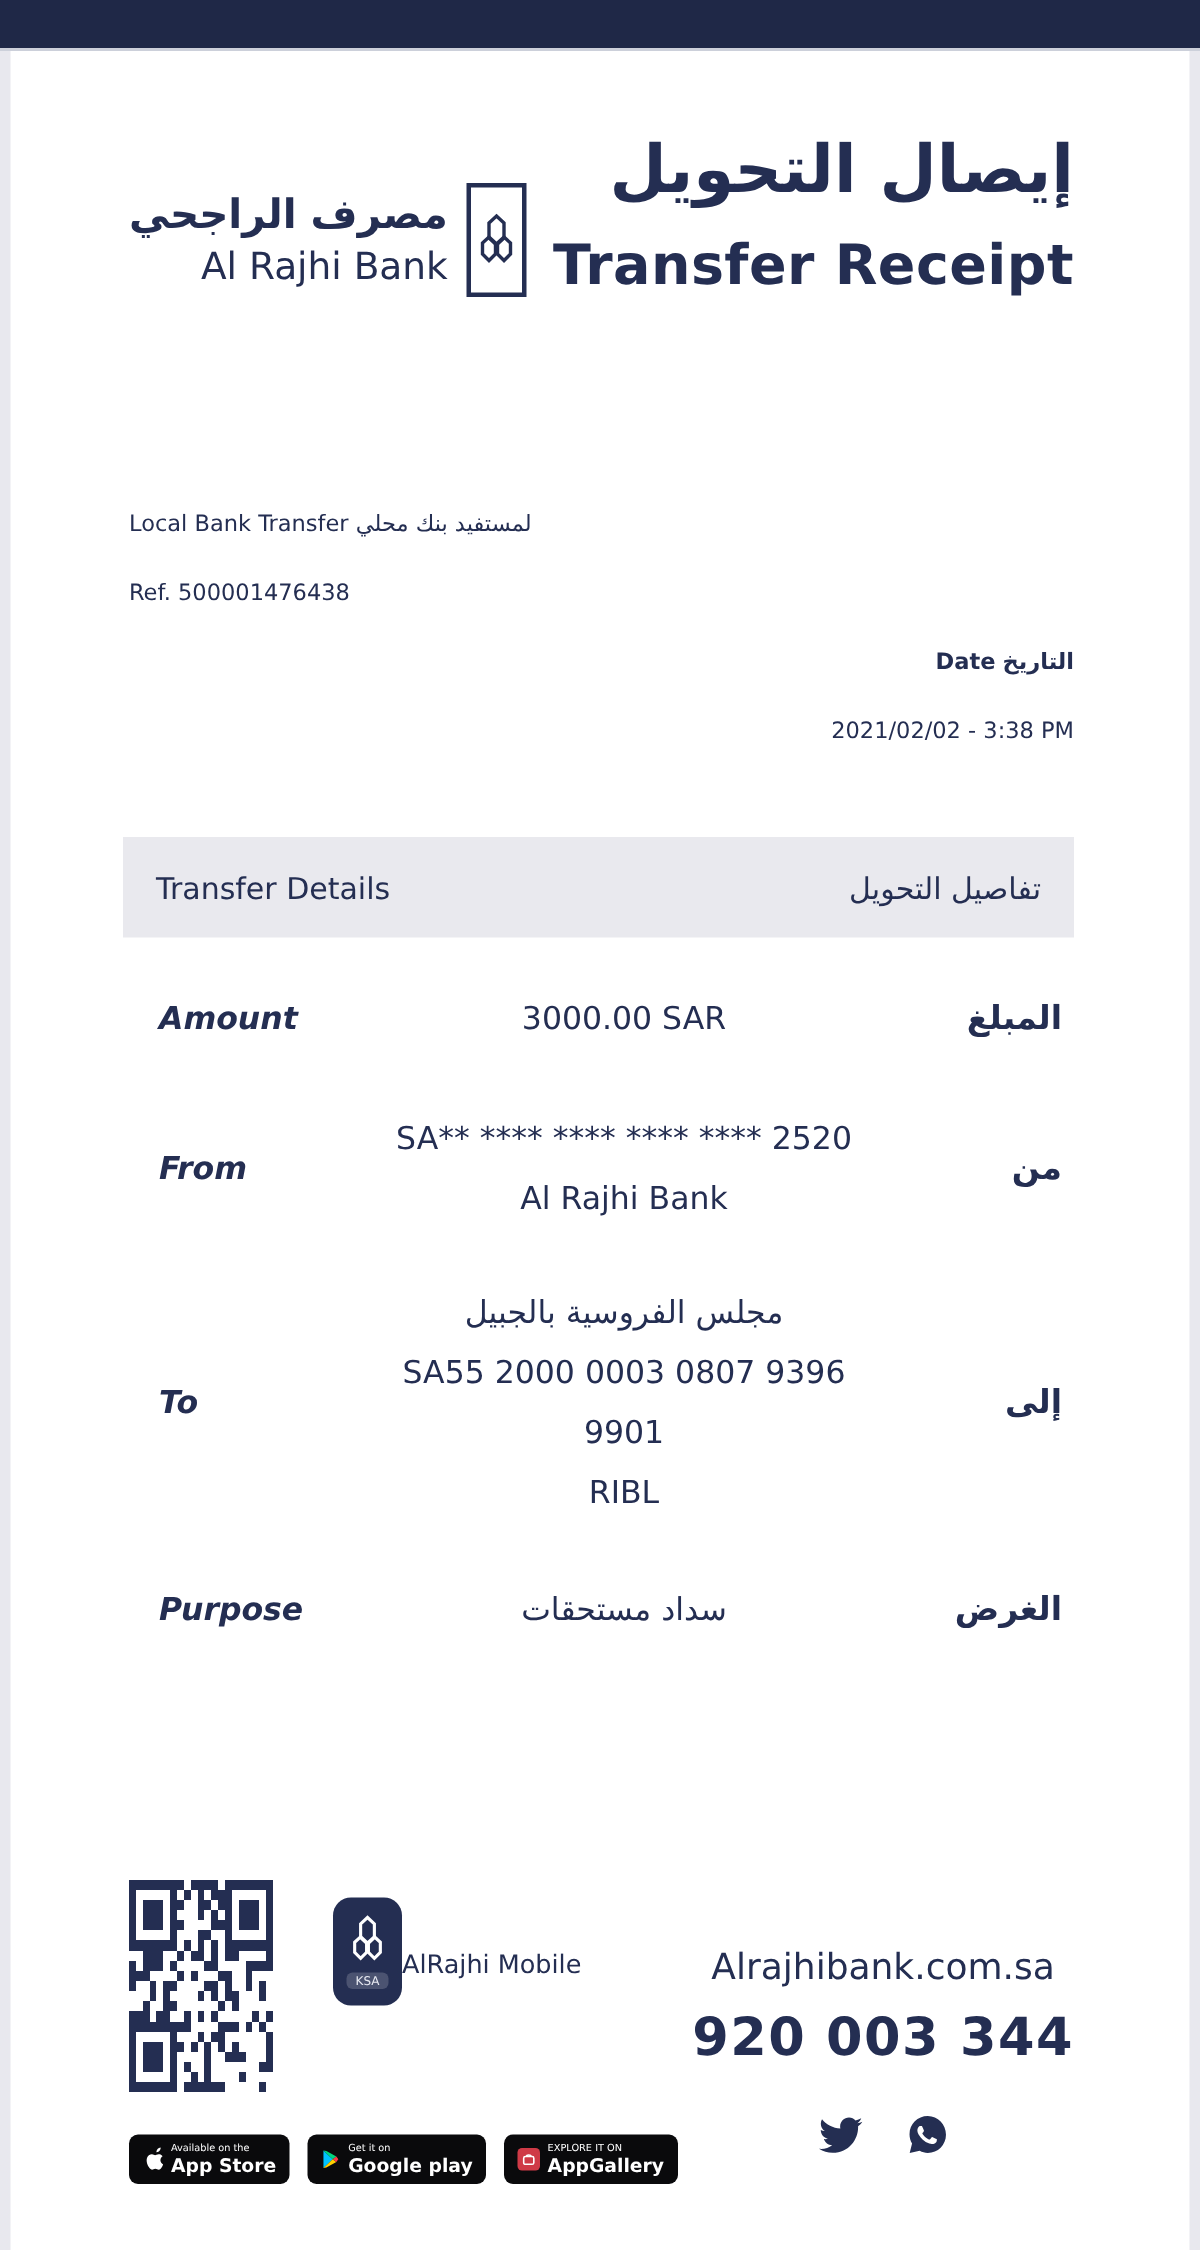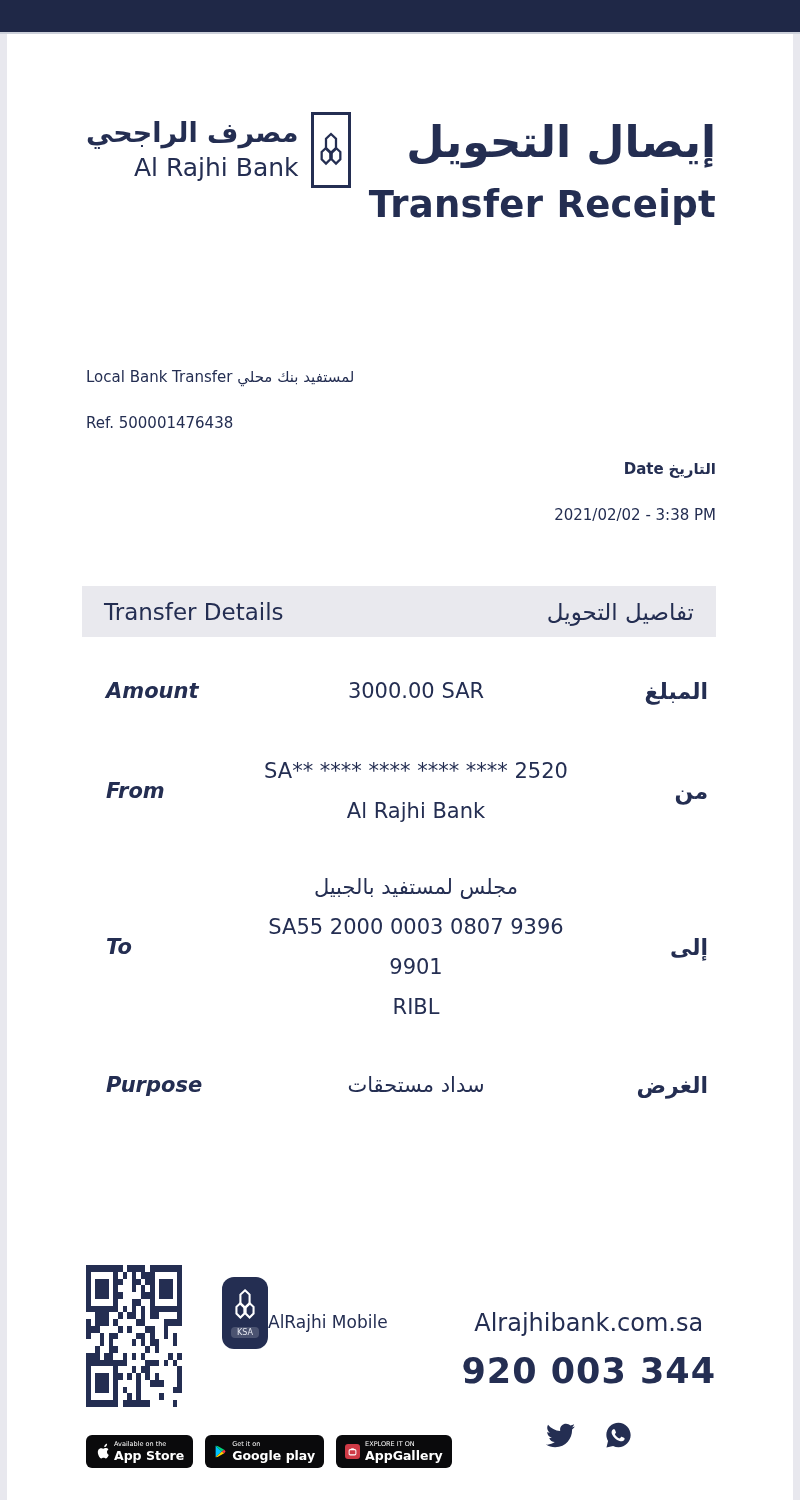--- a/index.html
+++ b/index.html
@@ -7,39 +7,39 @@
     width:800px;height:1500px;position:relative;background:#ffffff;
     font-family:"DejaVu Sans", sans-serif;color:#242e52;overflow:hidden;
   }
   .edge{position:absolute;top:0;bottom:0;width:7px;background:#e8e8ee;z-index:1;}
   .edge.left{left:0}.edge.right{right:0}
   .topbar{position:absolute;top:0;left:0;right:0;height:32px;background:#1f2847;
     border-bottom:2px solid #ccd0da;z-index:3;}
   .content{position:absolute;top:32px;left:86px;right:84px;z-index:2;}
 
   
-  .hdr{display:flex;justify-content:space-between;align-items:flex-start;margin-top:80px;}
+  .hdr{display:flex;justify-content:space-between;align-items:flex-end;margin-top:52px;}
   .logo{display:flex;align-items:center;gap:12px;}
   .logo-text{text-align:right;line-height:1.2;}
   .logo-ar{font-size:27px;font-weight:600;}
   .logo-en{font-size:25px;font-weight:500;margin-top:3px;}
   .emblem-box{width:34px;height:70px;border:3px solid #242e52;display:flex;
     align-items:center;justify-content:center;}
   .title{text-align:right;}
   .title-ar{font-size:44px;font-weight:700;line-height:1.35;}
   .title-en{font-size:37px;font-weight:700;margin-top:12px;letter-spacing:.3px;}
 
   
   .meta{display:flex;justify-content:space-between;margin-top:128px;font-size:15px;line-height:46px;flex-direction:column;}
   .meta-right{text-align:right;}
   .bold{font-weight:700;}
 
   
-  .section-bar{margin-top:48px;margin-left:-4px;height:51px;background:#e9e9ee;
-    display:flex;justify-content:space-between;align-items:center;padding:0 22px;font-size:23px;}
+  .section-bar{margin-top:48px;margin-left:-4px;height:67px;background:#e9e9ee;
+    display:flex;justify-content:space-between;align-items:center;padding:0 22px;font-size:20px;}
 
   
   .row{display:grid;grid-template-columns:170px 1fr 140px;align-items:center;font-size:21px;}
   .row .lbl{font-weight:700;padding-left:20px;font-style:italic;}
   .row .val{text-align:center;line-height:40px;}
   .row .lbl-ar{font-weight:700;text-align:right;padding-right:8px;font-size:22px;}
   .row.amount{margin-top:34px;}
   .row.from{margin-top:40px;}
   .row.to{margin-top:36px;}
   .row.purpose{margin-top:38px;gap:30px;}
@@ -128,21 +128,21 @@
       <div class="val">
         <div>SA** **** **** **** **** 2520</div>
         <div>Al Rajhi Bank</div>
       </div>
       <div class="lbl-ar" dir="rtl">من</div>
     </div>
 
     <div class="row to">
       <div class="lbl">To</div>
       <div class="val">
-        <div dir="rtl">مجلس لمستفيد بالجبيل</div>
+        <div dir="rtl">مجلس الفروسية بالجبيل</div>
         <div>SA55 2000 0003 0807 9396 9901</div>
         <div>RIBL</div>
       </div>
       <div class="lbl-ar" dir="rtl">إلى</div>
     </div>
 
     <div class="row purpose">
       <div class="lbl">Purpose</div>
       <div class="val" dir="rtl">سداد مستحقات</div>
       <div class="lbl-ar" dir="rtl">الغرض</div>

